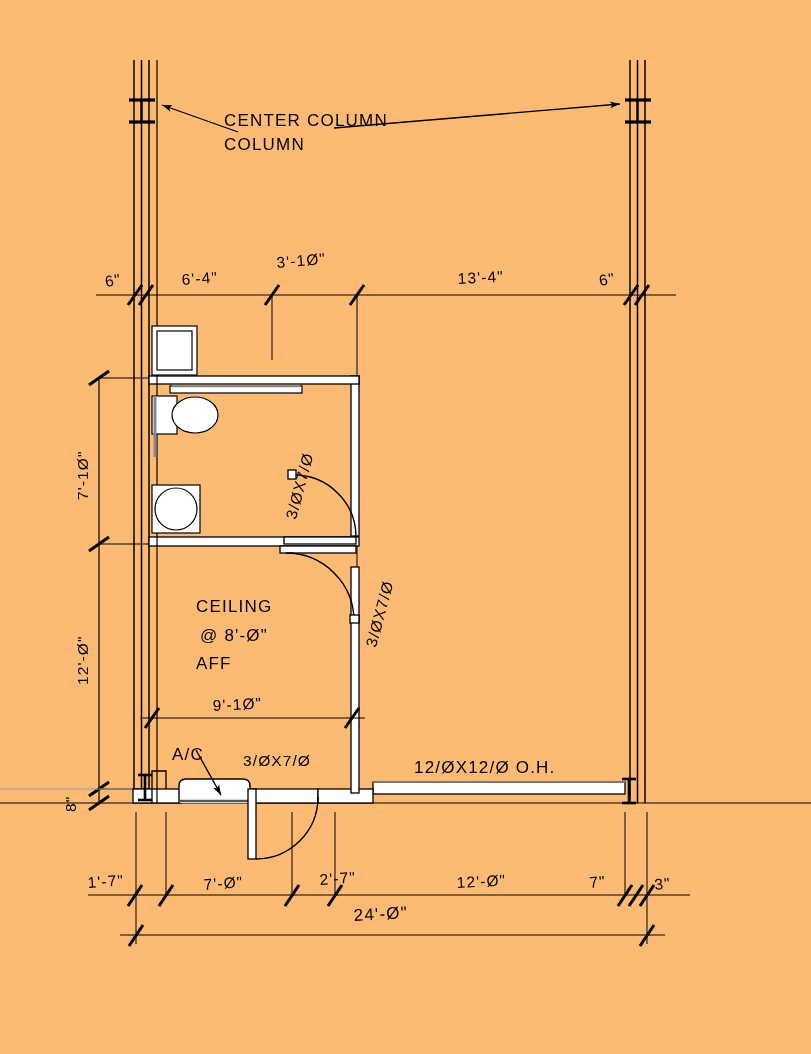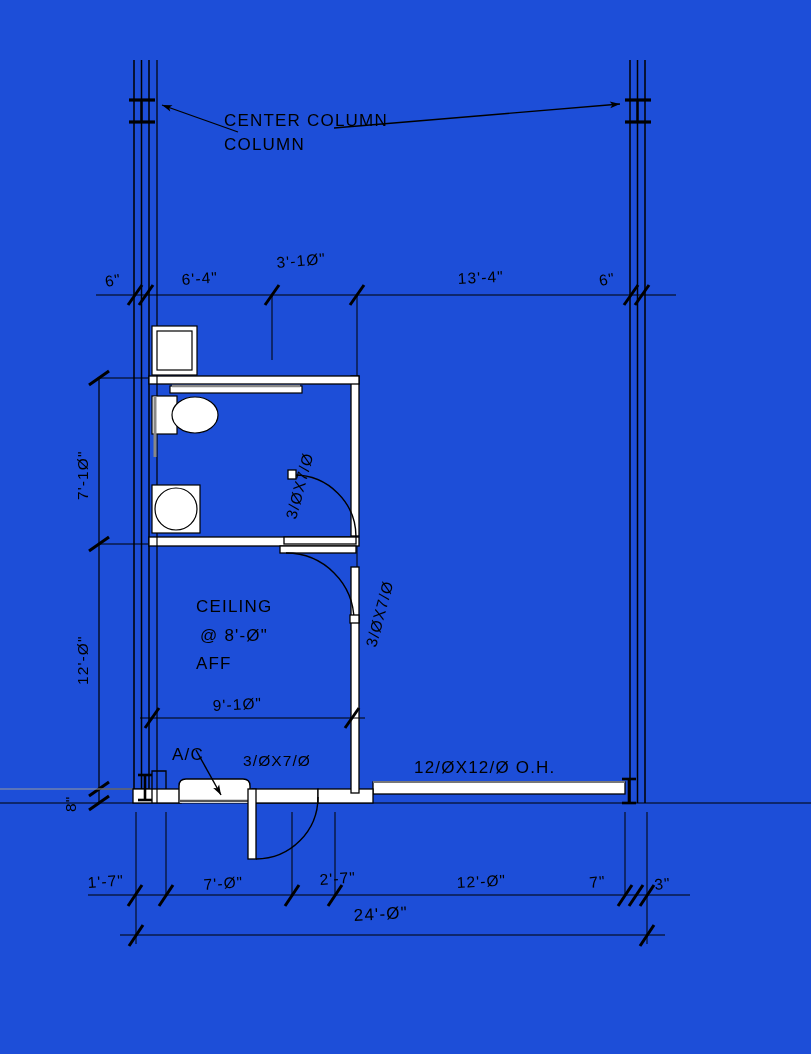--- a/index.html
+++ b/index.html
@@ -1,17 +1,17 @@
 <!DOCTYPE html>
 <html><head>
 <meta charset="utf-8">
 <style>
   html,body{margin:0;padding:0;background:#ffffff;}
   body{font-family:"Liberation Sans",sans-serif;}
-  #sheet{position:relative;width:811px;height:1054px;background:#1d4ed8;overflow:hidden;}
+  #sheet{position:relative;width:811px;height:1054px;background:#fdba74;overflow:hidden;}
   #sheet svg{position:absolute;left:0;top:0;}
   .lbl{font-family:"Liberation Sans",sans-serif;font-size:17px;fill:#000;letter-spacing:1.2px;}
   .lbl-sm{font-family:"Liberation Sans",sans-serif;font-size:15.5px;fill:#000;letter-spacing:1.1px;}
 </style>
 </head>
 <body>
 
 <div id="sheet">
 
   <svg width="811" height="1054" viewBox="0 0 811 1054">

